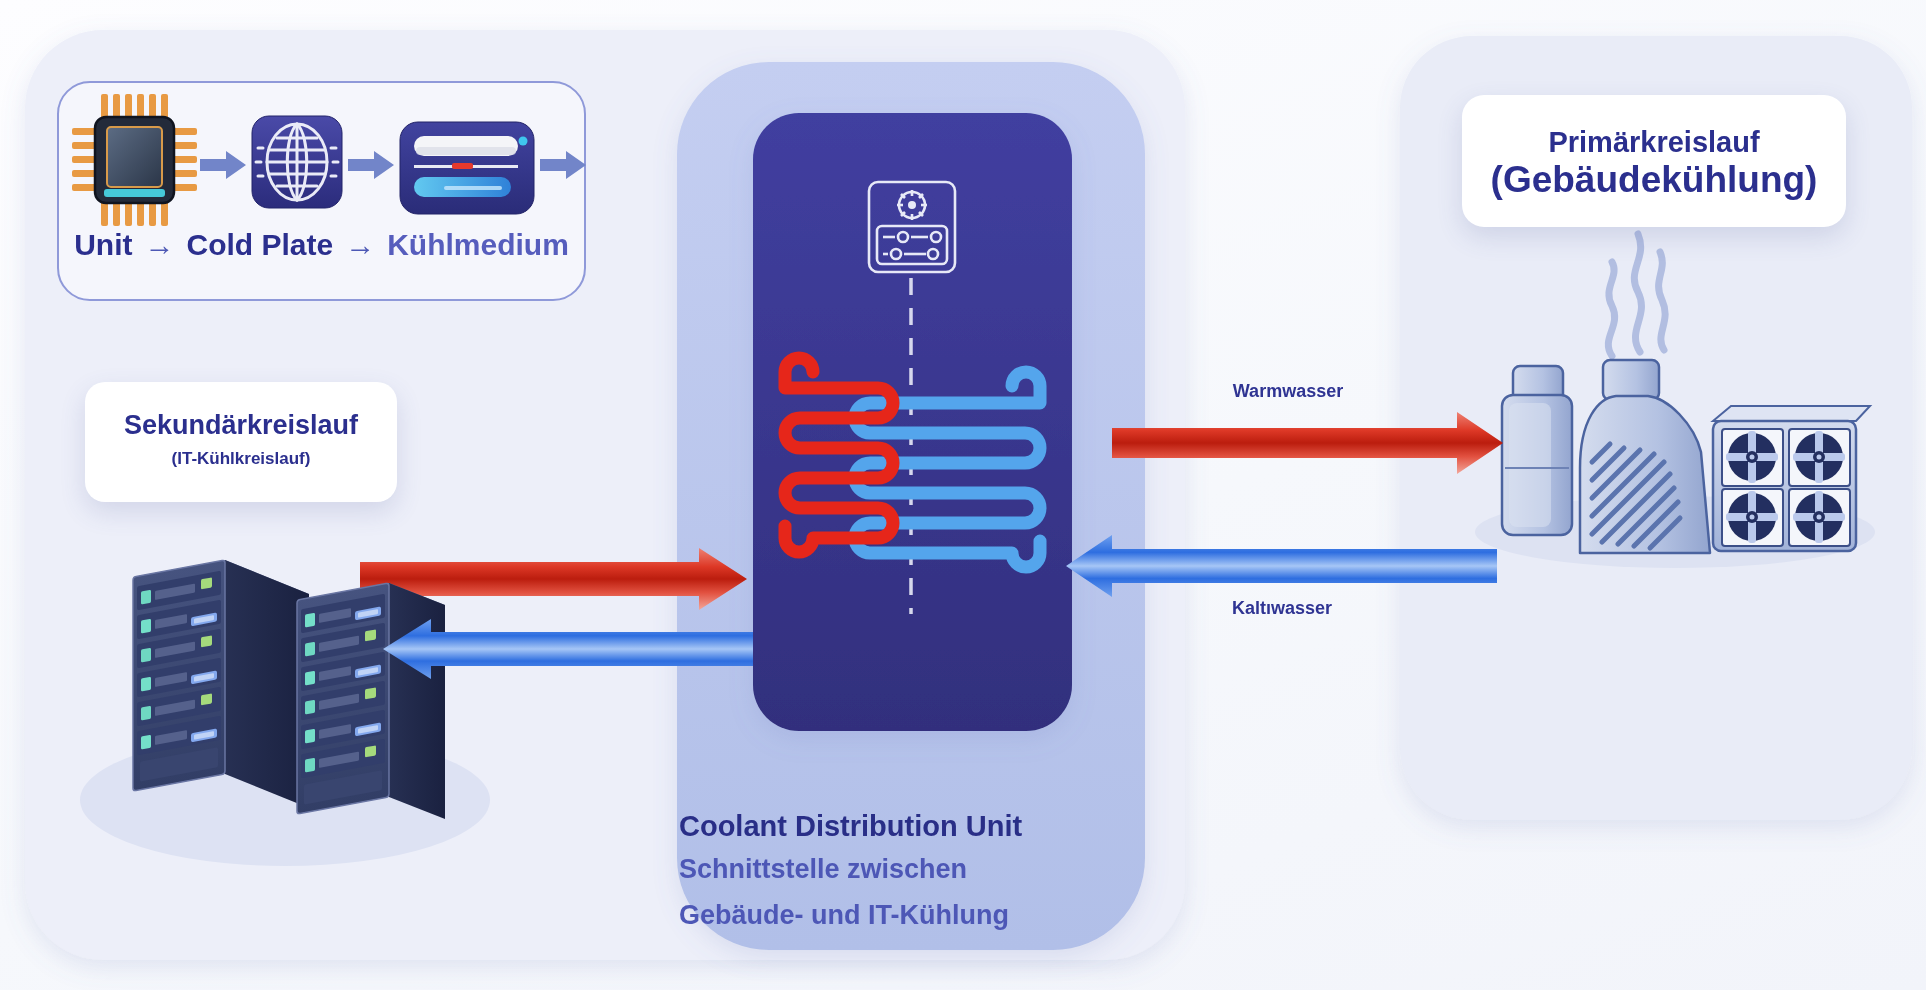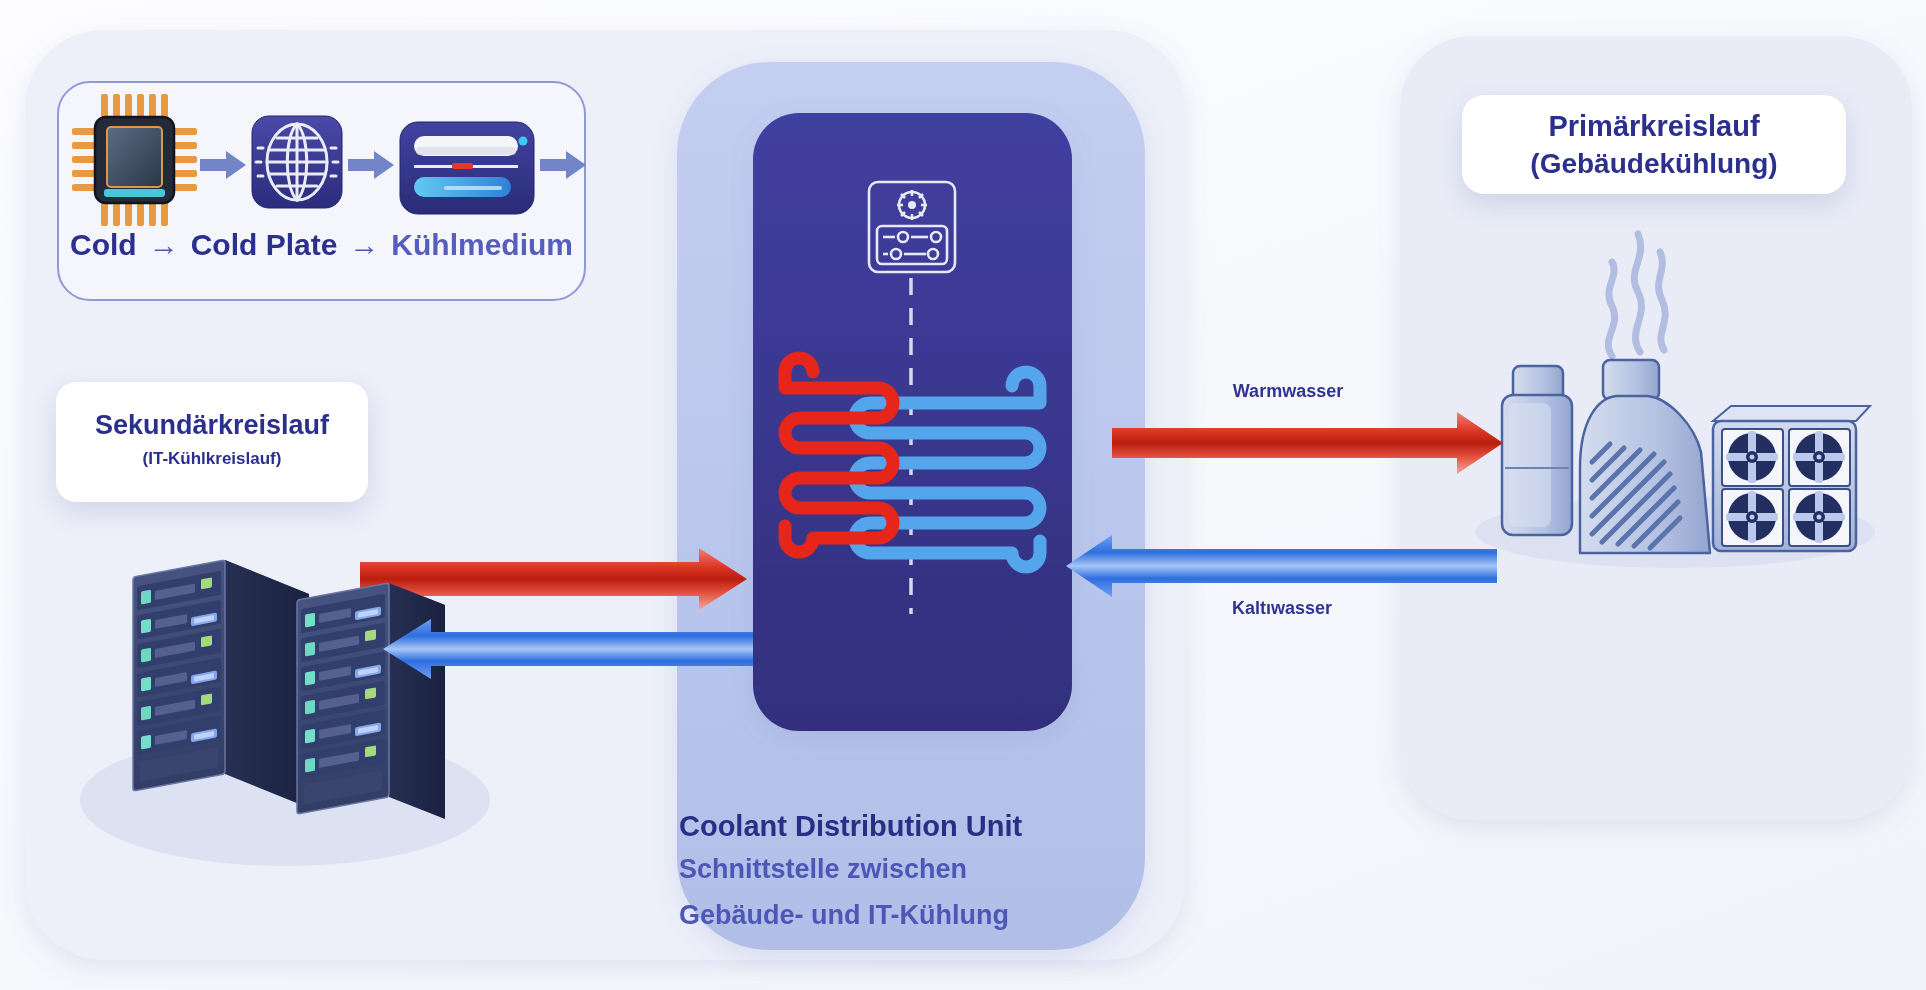--- a/index.html
+++ b/index.html
@@ -6,26 +6,26 @@
   .stage{position:relative;width:1926px;height:990px;overflow:hidden;
          background:linear-gradient(160deg,#fdfdff 0%,#f6f8fc 55%,#f2f4fa 100%);
          font-family:"Liberation Sans", sans-serif;}
   .abs{position:absolute;}
   svg.bg{position:absolute;left:0;top:0;width:1926px;height:990px;}
   .whitebox{position:absolute;background:#ffffff;border-radius:22px;
             box-shadow:0 10px 26px rgba(70,80,150,.16);
             display:flex;flex-direction:column;align-items:center;justify-content:center;
             text-align:center;}
   .navy{color:#2b2f8e;}
-  .sek-box{left:56px;top:382px;width:312px;height:120px;border-radius:20px;}
+  .sek-box{left:85px;top:382px;width:312px;height:120px;border-radius:20px;}
   .sek-box .l1{font-size:27px;font-weight:bold;line-height:34px;}
   .sek-box .l2{font-size:17px;font-weight:bold;line-height:34px;}
-  .pri-box{left:1462px;top:95px;width:384px;height:99px;}
+  .pri-box{left:1462px;top:95px;width:384px;height:132px;}
   .pri-box .l1{font-size:29px;font-weight:bold;line-height:37px;}
-  .pri-box .l2{font-size:28px;font-weight:bold;line-height:37px;}
+  .pri-box .l2{font-size:37px;font-weight:bold;line-height:37px;}
   .pill{left:795px;top:628px;width:234px;height:60px;border-radius:30px;
         box-shadow:0 6px 16px rgba(20,25,80,.35);}
   .pill .l1{font-size:25px;font-weight:bold;}
   .chip-caption{left:58px;top:228px;width:527px;display:flex;gap:12px;
                 align-items:center;justify-content:center;font-size:30px;font-weight:bold;}
   .chip-caption .arrow{color:#4d58b5;font-weight:bold;}
   .chip-caption .lite{color:#565dbd;}
   .cdu-caption{left:679px;top:806px;width:464px;}
   .cdu-caption .t{font-size:29px;font-weight:bold;color:#292e87;line-height:40px;}
   .cdu-caption .s{font-size:27px;font-weight:bold;color:#4d57b6;line-height:46px;}
@@ -301,21 +301,21 @@
         <rect x="414" y="165" width="104" height="3" fill="#e8eaf4"></rect>
         <rect x="452" y="163" width="21" height="6" rx="2" fill="#e6392c"></rect>
         <rect x="414" y="177" width="97" height="20" rx="10" fill="url(#medBlueBar)"></rect>
         <rect x="444" y="186" width="58" height="4" rx="2" fill="#bfe4fb" opacity="0.85"></rect>
       </g>
       <use href="#farrow" x="540" y="151"></use>
     </g>
   </svg>
 
   <div class="abs chip-caption navy">
-    <span>Cold</span>
+    <span>Unit</span>
     <span class="arrow">→</span>
     <span>Cold Plate</span>
     <span class="arrow">→</span>
     <span class="lite">Kühlmedium</span>
   </div>
 
   <div class="whitebox sek-box">
     <div class="l1 navy">Sekundärkreislauf</div>
     <div class="l2 navy">(IT-Kühlkreislauf)</div>
   </div>

